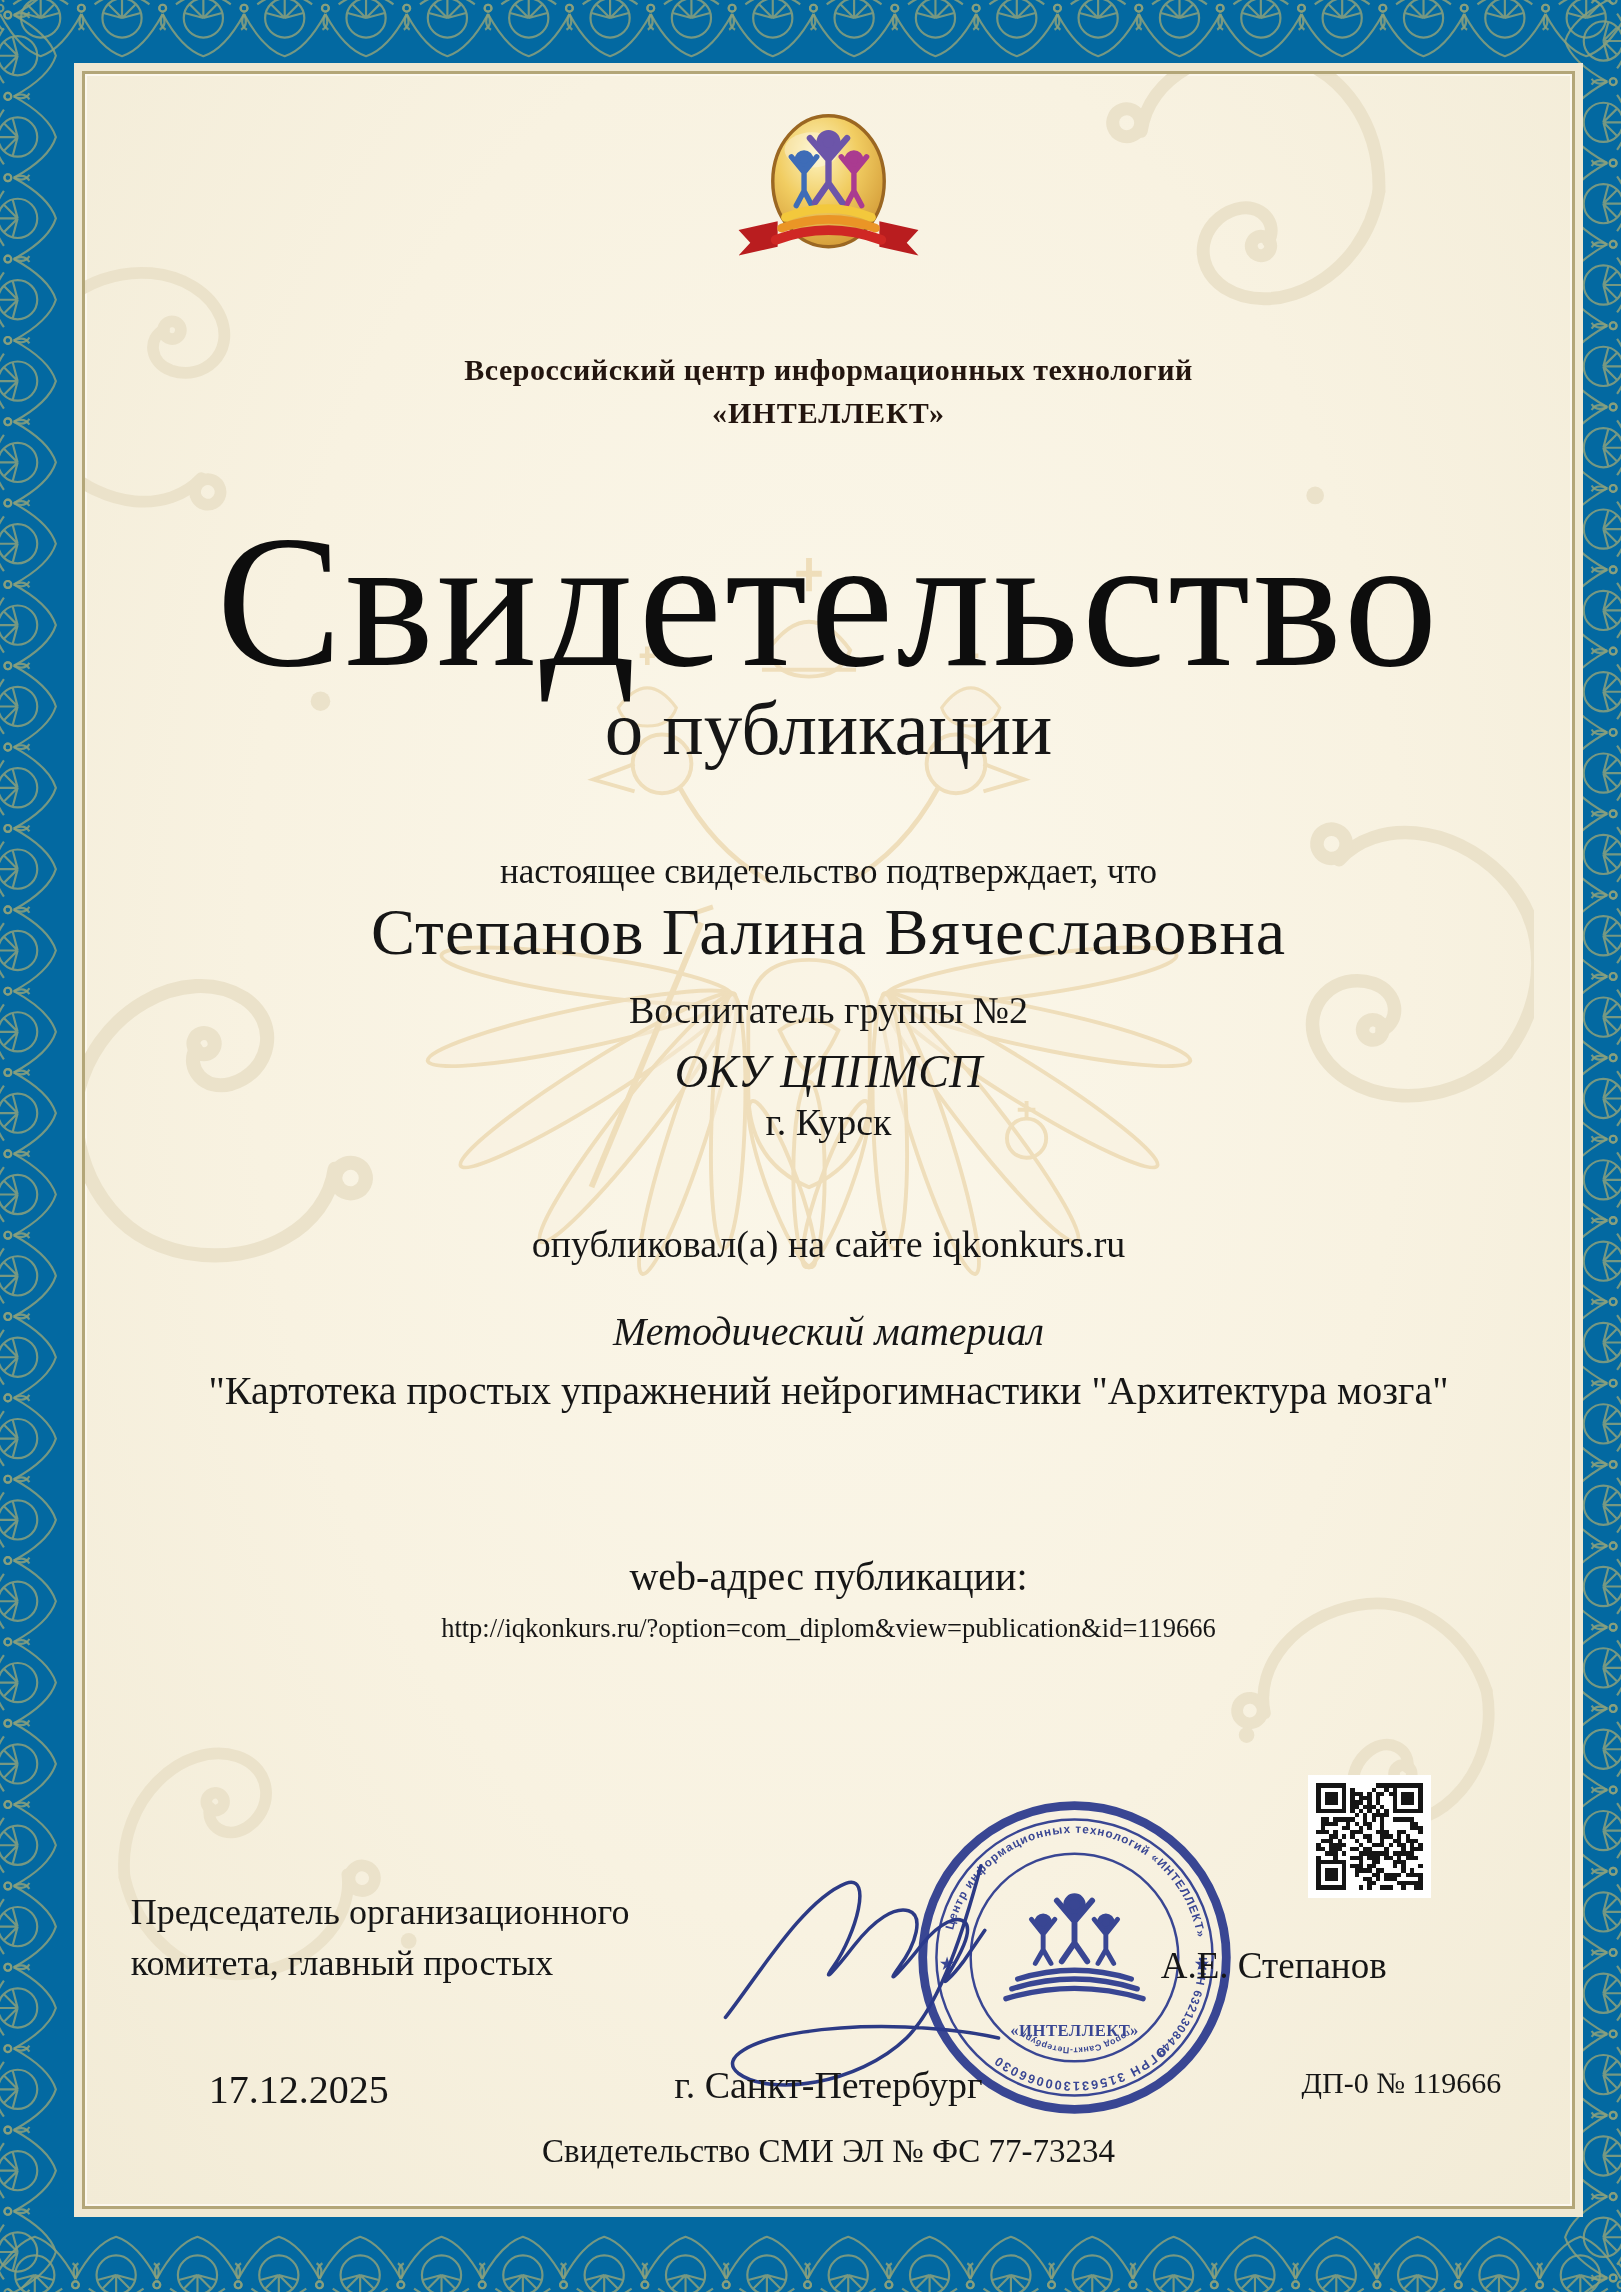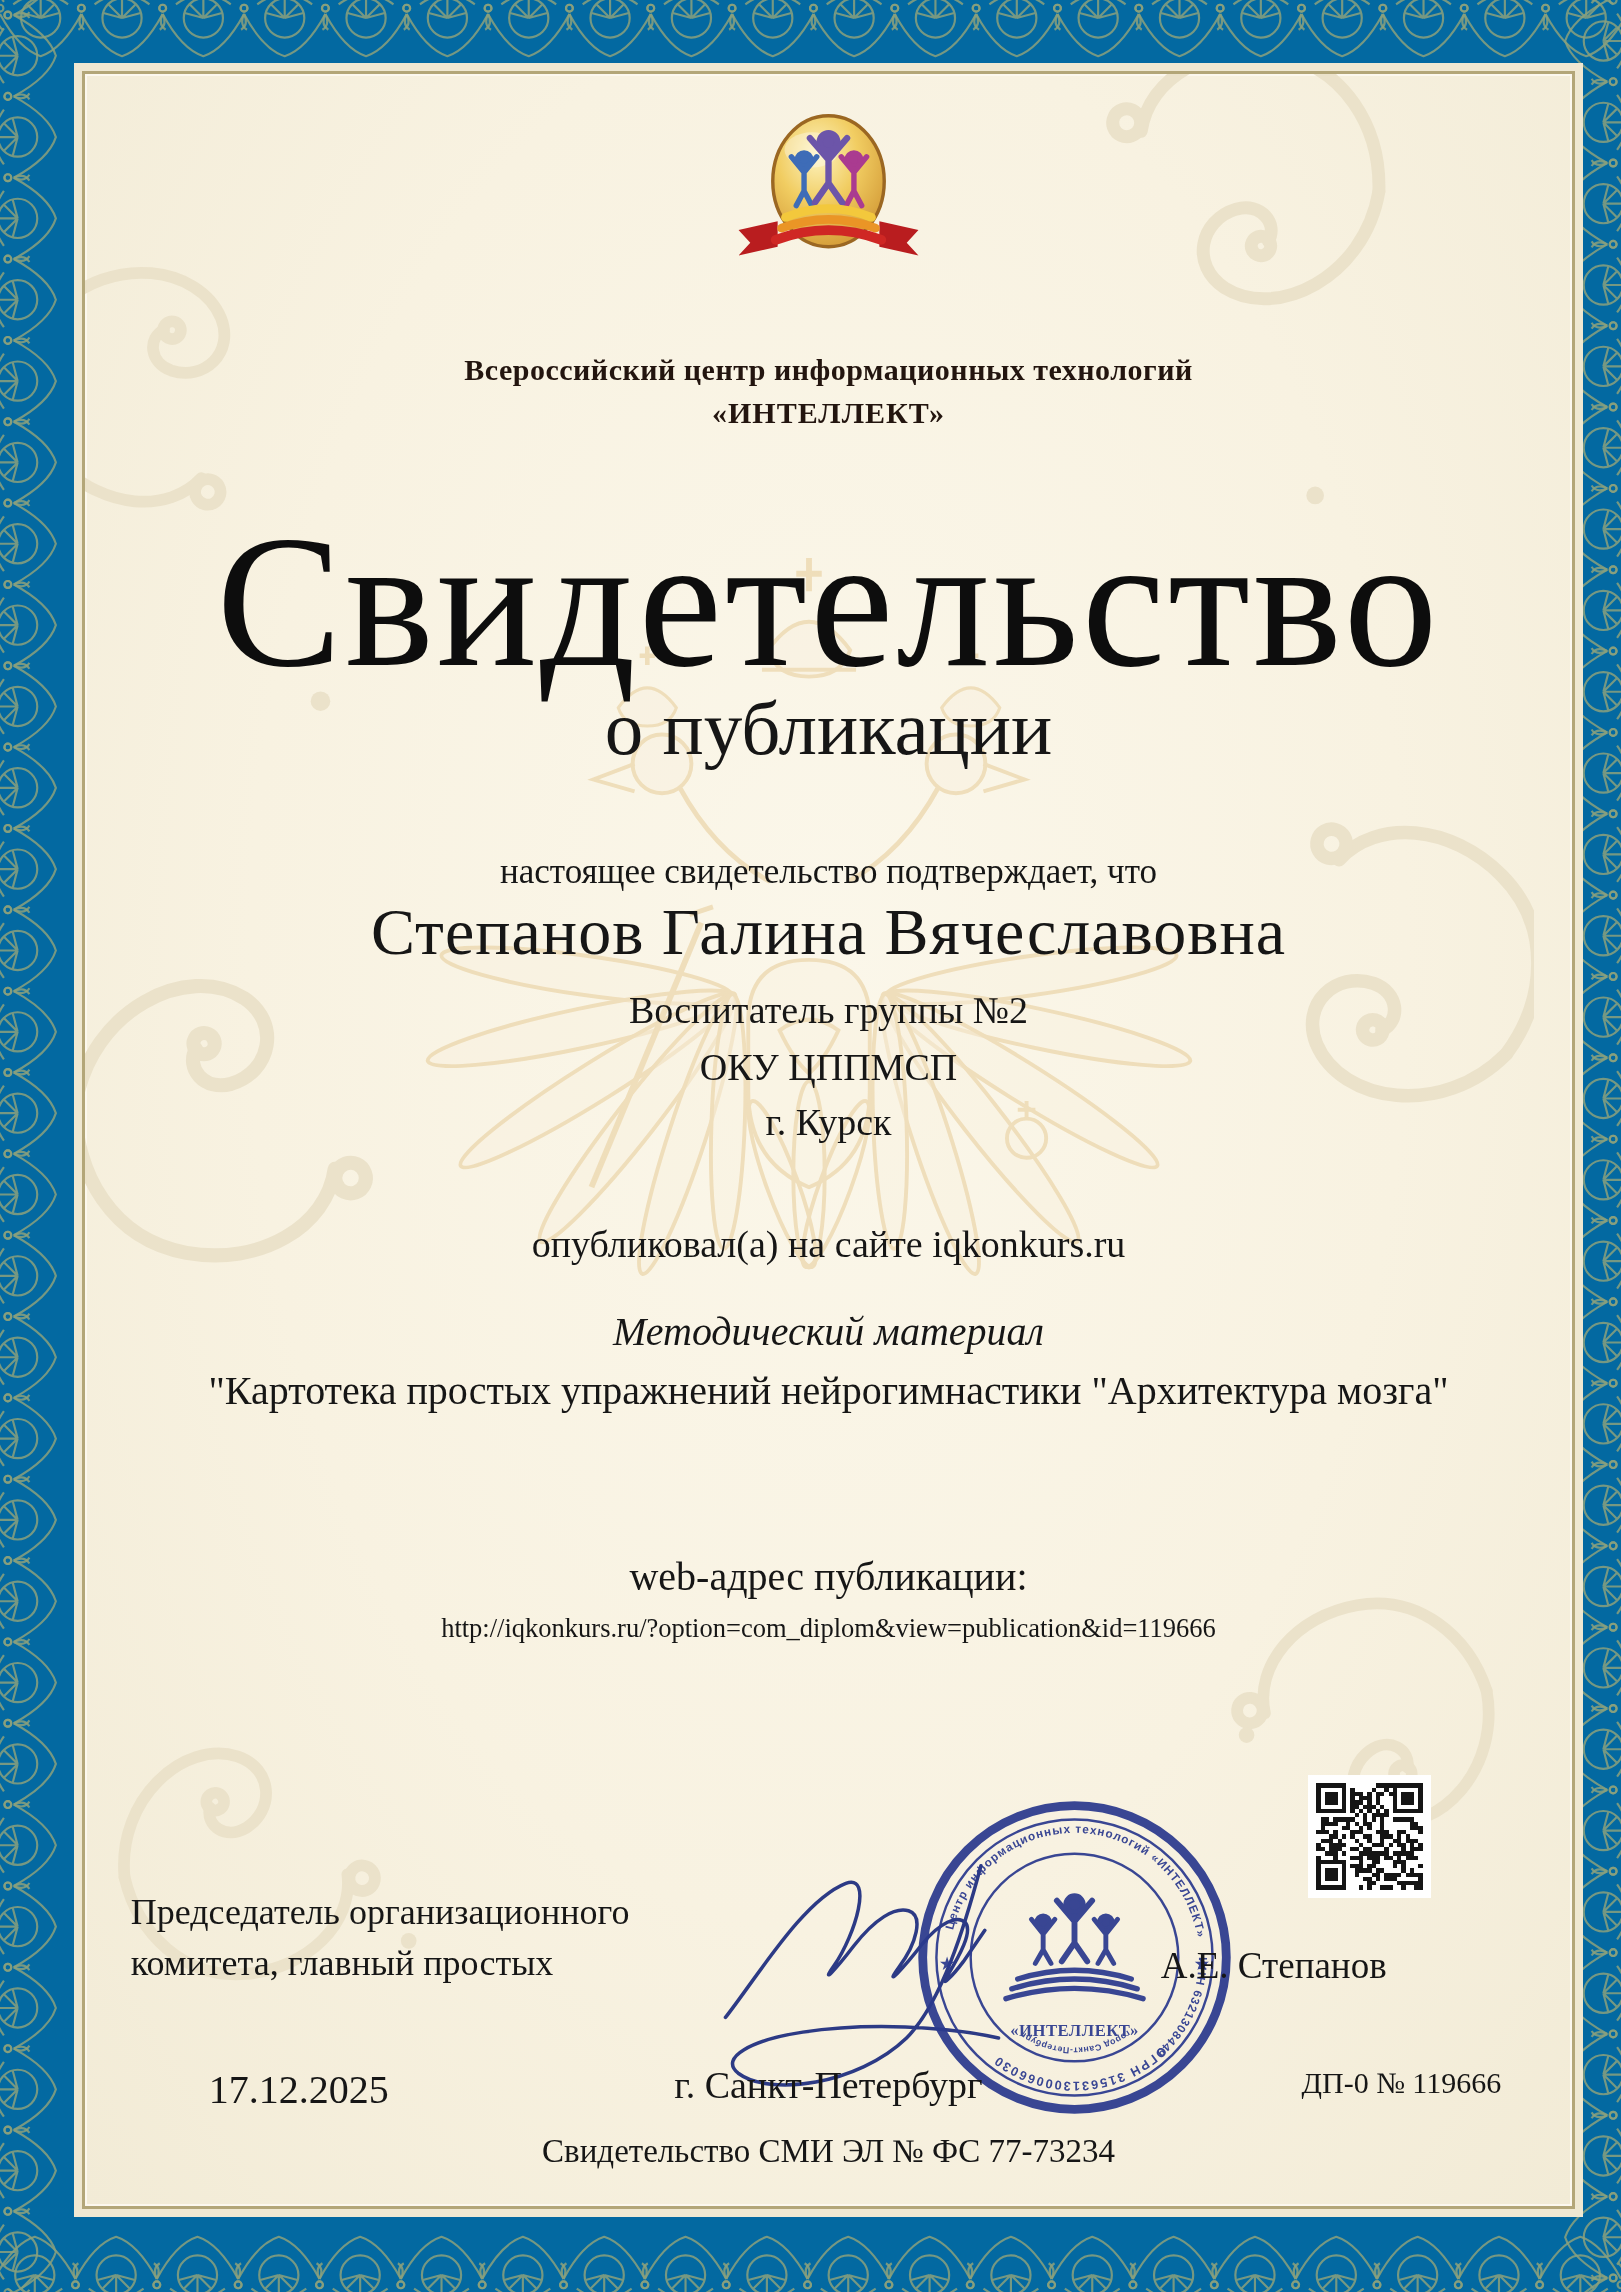--- a/index.html
+++ b/index.html
@@ -11,21 +11,21 @@
              background:radial-gradient(ellipse at 50% 42%, #fbf7ea 0%, #f8f2e1 55%, #f2ebd6 100%);
              box-shadow:inset 0 0 0 2px #fcf8ee;overflow:hidden;}
   .t{position:absolute;left:0;right:0;text-align:center;color:#161616;line-height:1.05;}
   .org1{top:280px;font-size:30px;font-weight:bold;letter-spacing:0.5px;color:#23150f;}
   .org2{top:323px;font-size:30px;font-weight:bold;letter-spacing:1px;color:#23150f;}
   .title{top:429px;font-size:188px;letter-spacing:2.9px;color:#0d0d0d;}
   .subtitle{top:614px;font-size:77px;}
   .statement{top:780px;font-size:35px;}
   .name{top:823px;font-size:66px;letter-spacing:1px;}
   .pos{top:917px;font-size:38px;}
-  .orgn{top:974px;font-size:38px;}
+  .orgn{top:974px;font-size:46px;font-style:italic;}
   .city{top:1029px;font-size:38px;}
   .action{top:1151px;font-size:38px;}
   .mtype{top:1237px;font-size:40px;font-style:italic;}
   .mtitle{top:1296px;font-size:40px;}
   .weblab{top:1482px;font-size:40px;}
   .weburl{top:1541px;font-size:26.5px;}
   .chair{position:absolute;left:46px;top:1813px;width:588px;text-align:left;
          font-size:36px;line-height:1.42;color:#161616;}
   .signer{position:absolute;left:1076px;top:1870px;font-size:37px;color:#161616;}
   .date{position:absolute;left:124px;top:1992px;font-size:40px;color:#161616;}

